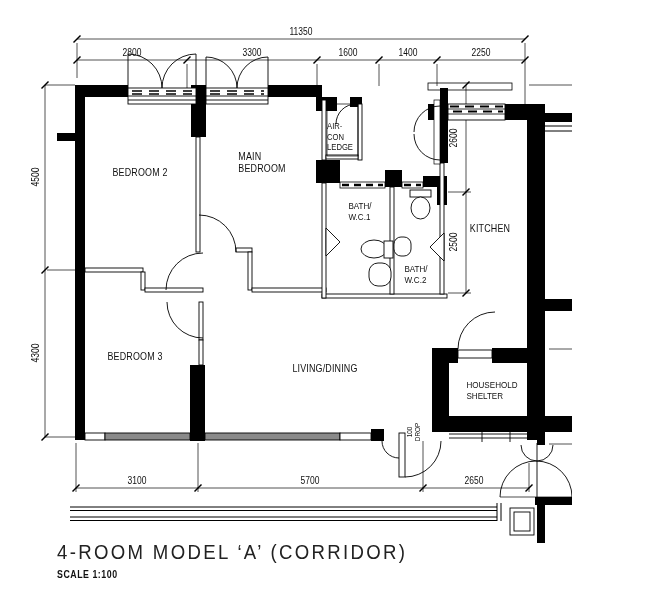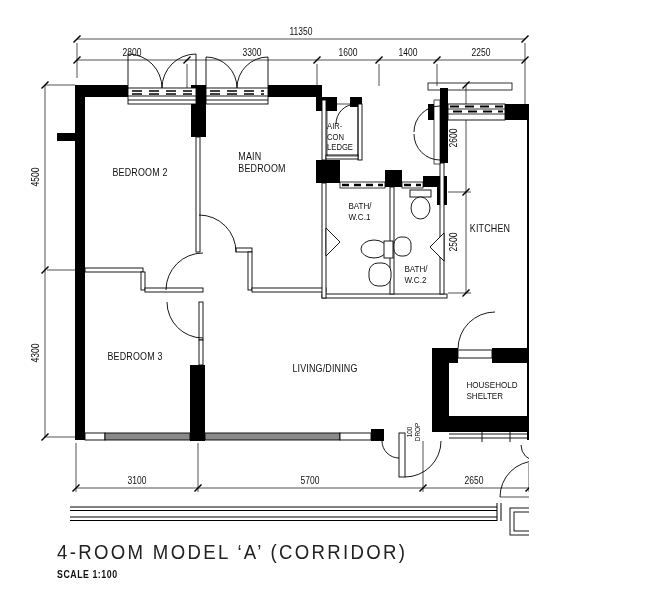--- a/index.html
+++ b/index.html
@@ -1,18 +1,18 @@
 <!DOCTYPE html>
 <html><head>
 <meta charset="utf-8">
 <style>
   html,body { margin:0; padding:0; background:#fff; }
   #plan {
     position:relative; width:529px; height:600px; background:#ffffff;
-    font-family:"Liberation Sans", sans-serif; overflow:hidden;
+    font-family:"Liberation Sans", sans-serif; overflow:hidden;padding-left:43px;
   }
   #plan svg { position:absolute; left:0; top:0; }
   .lbl {
     position:absolute; color:#111; white-space:pre-line; text-align:center;
     line-height:1.18; transform:translate(-50%,-50%) scaleX(.85);
     font-family:"Liberation Sans", sans-serif;
   }
   .lbl.left { text-align:left; }
   .rot { transform:translate(-50%,-50%) rotate(-90deg) scaleX(.85); }
   .s10 { font-size:10px; }

